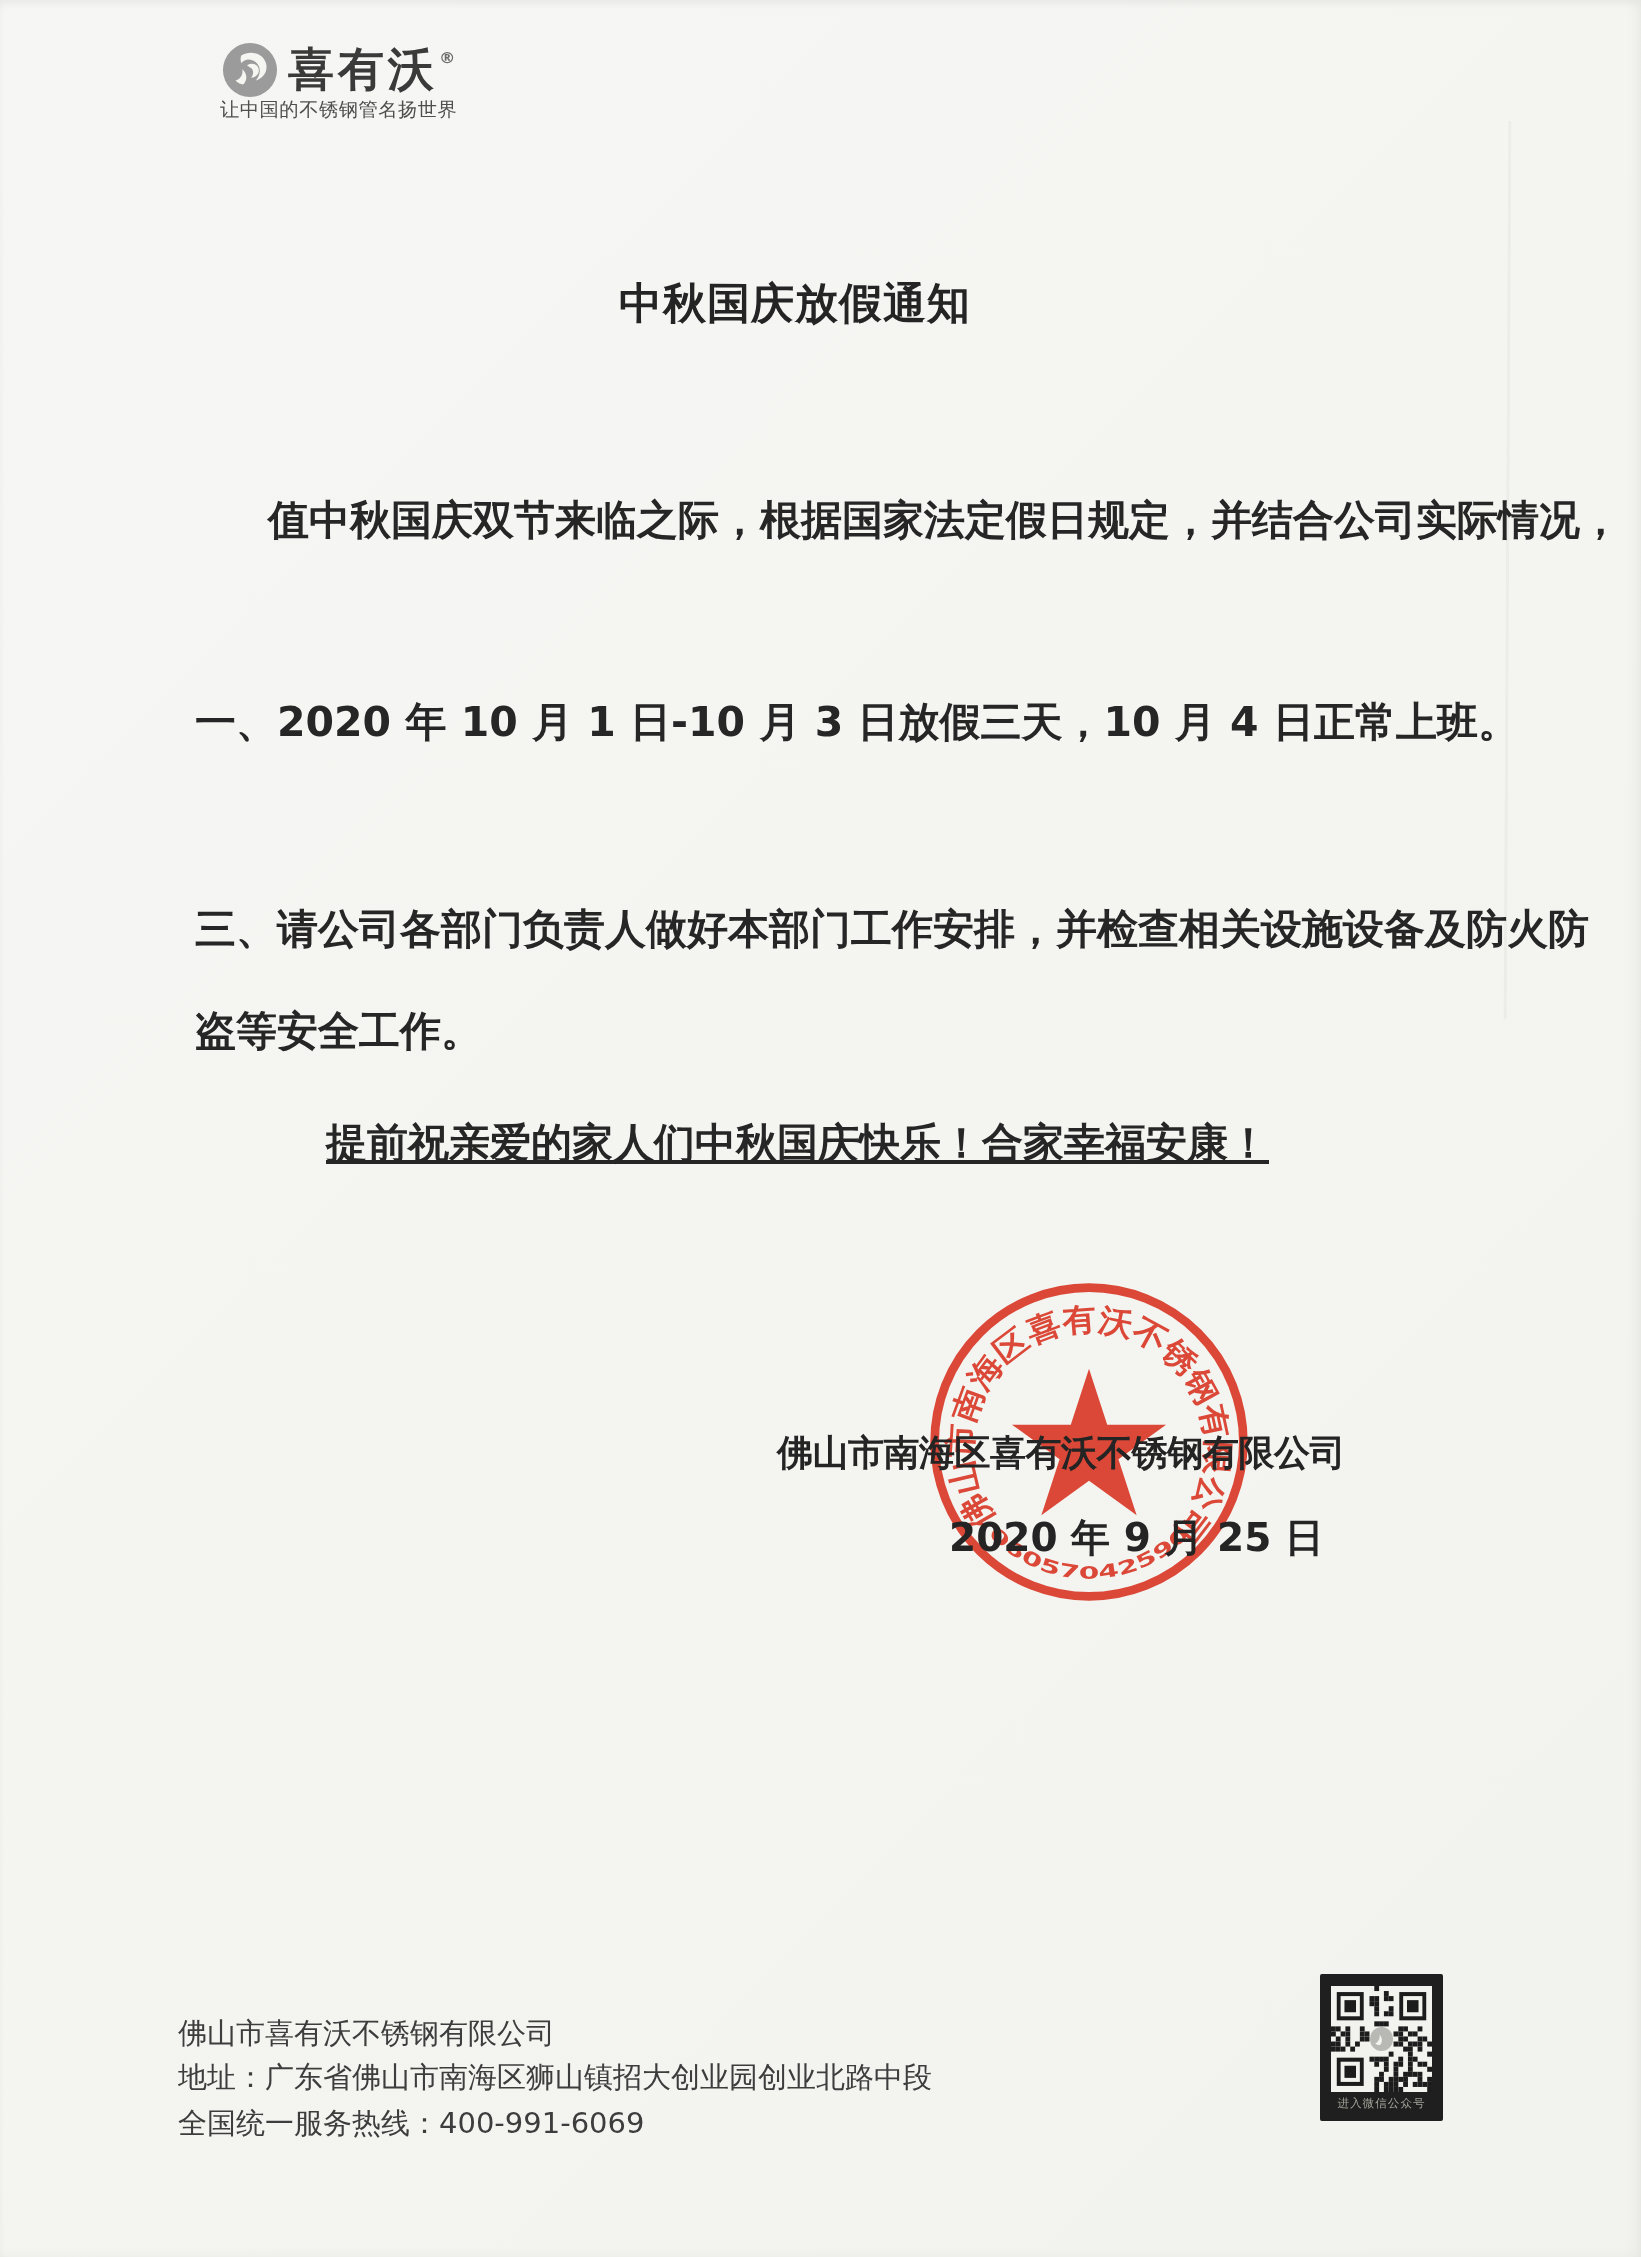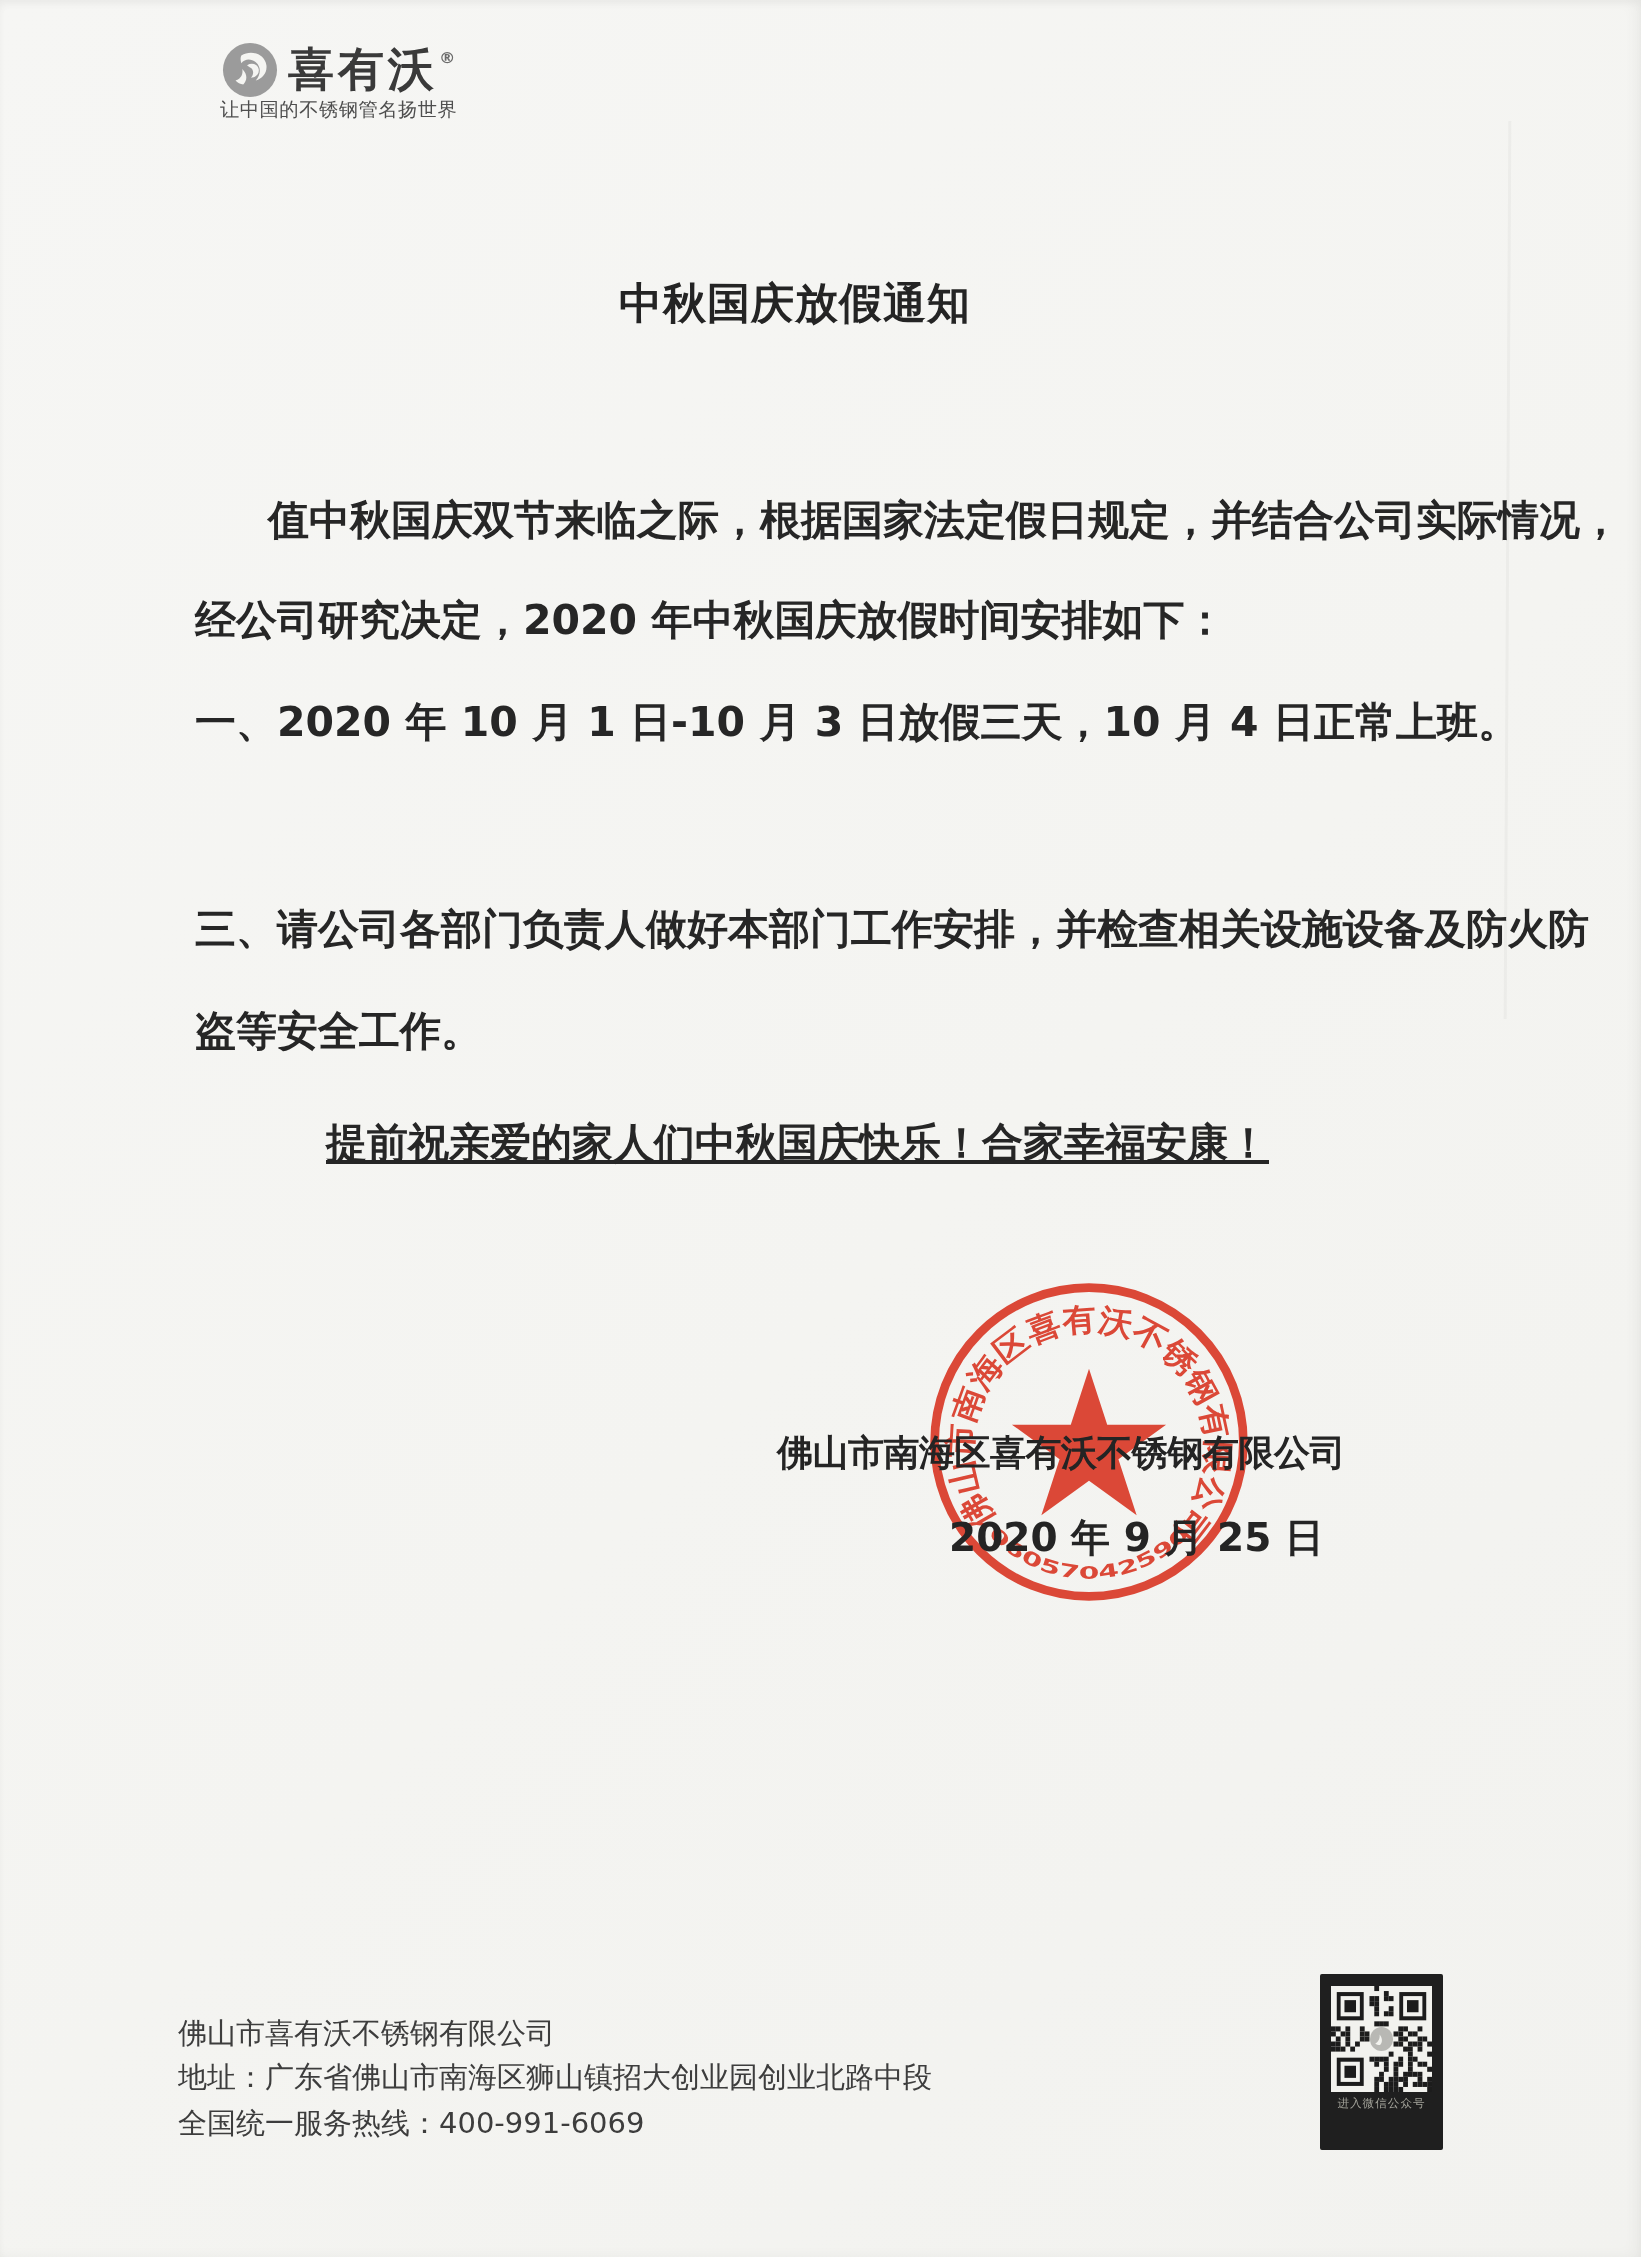--- a/index.html
+++ b/index.html
@@ -65,21 +65,21 @@
   .stamp{position:absolute;left:925px;top:1278px;width:328px;height:328px;z-index:1;opacity:0.92;}
   
   .footer-line{
     position:absolute;left:178px;
     font-size:29px;color:#3d3d3d;white-space:nowrap;line-height:1.2;
   }
   .fl-0{top:2016px;}
   .fl-1{top:2060px;}
   .fl-2{top:2106px;}
   .qr-block{
-    position:absolute;left:1320px;top:1974px;width:123px;height:176px;
+    position:absolute;left:1320px;top:1974px;width:123px;height:147px;
     background:#1f1f1f;border-radius:1.9px;
   }
   .qr-white{
     position:absolute;left:10.6px;top:11.6px;width:101px;height:106px;
     background:#f2f2ee;
   }
   .qr-caption{
     position:absolute;left:0;top:124px;width:123px;text-align:center;
     font-size:11.6px;color:#a3a39a;letter-spacing:1px;line-height:1;
   }
@@ -97,21 +97,20 @@
     <path d="M20 14 C30 8 44 12 46 24 C47 32 42 38 35 40 C40 34 41 26 35 21 C30 17 24 17 20 22 C19 19 19 16 20 14 Z" fill="#f5f5f2"></path>
     <path d="M26 24 C31 21 37 23 38 28 C39 33 35 37 30 37 C33 34 33 29 30 27 C28 25.5 27 25 26 24 Z" fill="#f5f5f2"></path>
   </svg>
   <div class="brand-name">喜有沃</div>
   <div class="reg-mark">®</div>
   <div class="tagline">让中国的不锈钢管名扬世界</div>
 
   <div class="title">中秋国庆放假通知</div>
 
   <div class="bline bl-0">值中秋国庆双节来临之际，根据国家法定假日规定，并结合公司实际情况，</div>
-  <div class="bline bl-1">经公司研究决定，2020 年中秋国庆放假时间安排如下：</div>
   <div class="bline bl-2">一、2020 年 10 月 1 日-10 月 3 日放假三天，10 月 4 日正常上班。</div>
   <div class="bline bl-4">三、请公司各部门负责人做好本部门工作安排，并检查相关设施设备及防火防</div>
   <div class="bline bl-5">盗等安全工作。</div>
   <div class="bline bl-6">提前祝亲爱的家人们中秋国庆快乐！合家幸福安康！</div>
 
   <svg class="stamp" viewBox="0 0 340 340">
     <defs>
       <path id="ringPath" d="M 73.5 251 A 122 122 0 1 1 266.5 251" fill="none"></path>
       <path id="serialPath" d="M 47.1 241 A 142 142 0 0 0 292.9 241" fill="none"></path>
     </defs>

